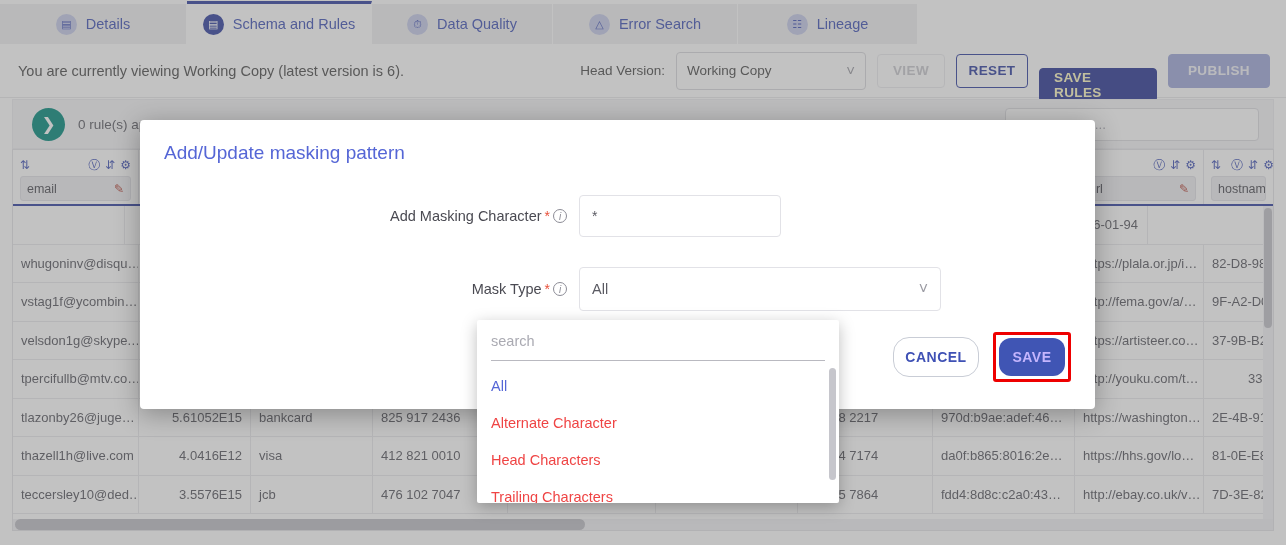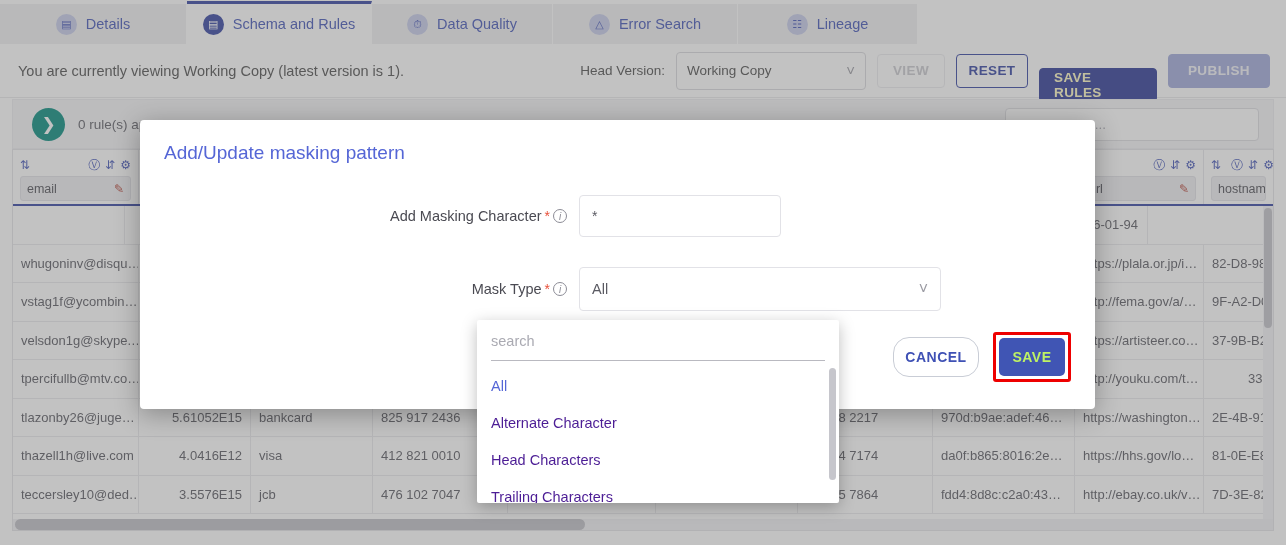--- a/index.html
+++ b/index.html
@@ -275,22 +275,22 @@
     cursor: pointer;
     margin-left: 44px;
   }
   .save-wrap {
     border: 3px solid #ee0000;
     padding: 3px;
     border-radius: 3px;
   }
   .btn-save {
     width: 66px; height: 38px;
-    background: #4055b4; color: #bef264;
-    border-radius: 5px;
+    background: #4055b4; color: #c4b5fd;
+    border-radius: 12px;
     font-size: 14px; font-weight: bold; letter-spacing: .5px;
     display: flex; align-items: center; justify-content: center;
     cursor: pointer;
   }
 
   
   .dropdown {
     position: absolute;
     left: 477px; top: 320px;
     width: 362px; height: 183px;
@@ -305,21 +305,21 @@
     height: 28px;
     border-bottom: 1px solid #b9b9c0;
     font-size: 14.5px; color: #aaaab2;
     display: flex; align-items: flex-start;
   }
   .dd-list { margin-top: 6px; }
   .dd-item {
     height: 37px;
     display: flex; align-items: center;
     padding: 0 14px;
-    font-size: 14.5px; color: #4c1d95;
+    font-size: 14.5px; color: #ef4444;
     cursor: pointer;
   }
   .dd-item.sel { color: #5566d6; }
   .dd-scroll {
     position: absolute; right: 3px; top: 48px;
     width: 7px; height: 130px;
     background: #ffffff;
   }
   .dd-scroll .thumb {
     width: 7px; height: 112px;
@@ -351,21 +351,21 @@
         <span>Error Search</span>
       </div>
       <div class="tab t-lineage">
         <span class="ticon">☷</span>
         <span>Lineage</span>
       </div>
       <div class="tab-rest"></div>
     </div>
 
     <div class="versionbar">
-      <div class="version-msg">You are currently viewing Working Copy (latest version is 1).</div>
+      <div class="version-msg">You are currently viewing Working Copy (latest version is 6).</div>
       <div class="version-right">
         <span class="lv-label">Head Version:</span>
         <div class="lv-select">
           <span>Working Copy</span>
           <span class="chev">˅</span>
         </div>
         <div class="btn btn-view">VIEW</div>
         <div class="btn btn-reset">RESET</div>
         <div class="btn btn-save-rules">SAVE RULES</div>
         <div class="btn btn-publish">PUBLISH</div>

